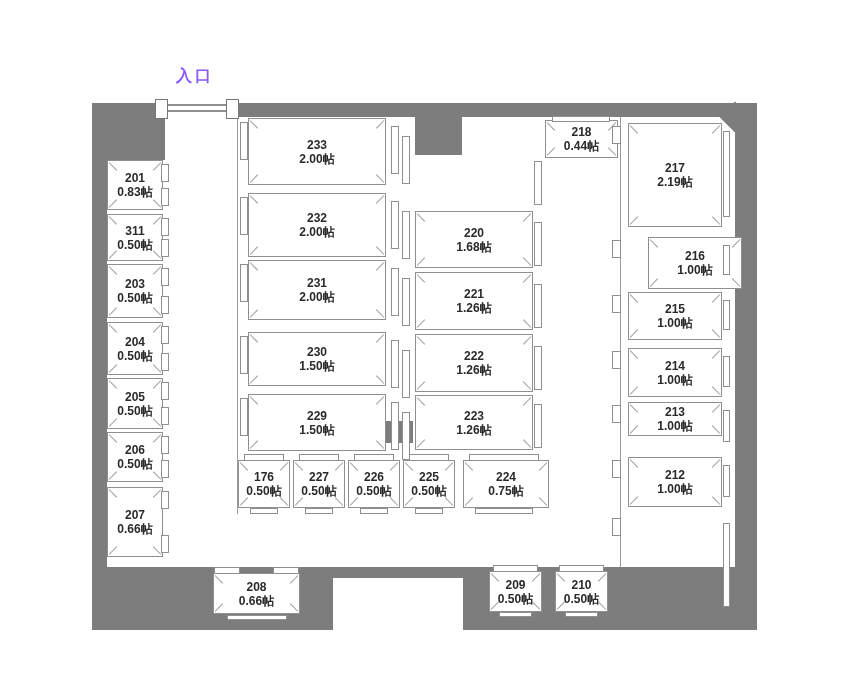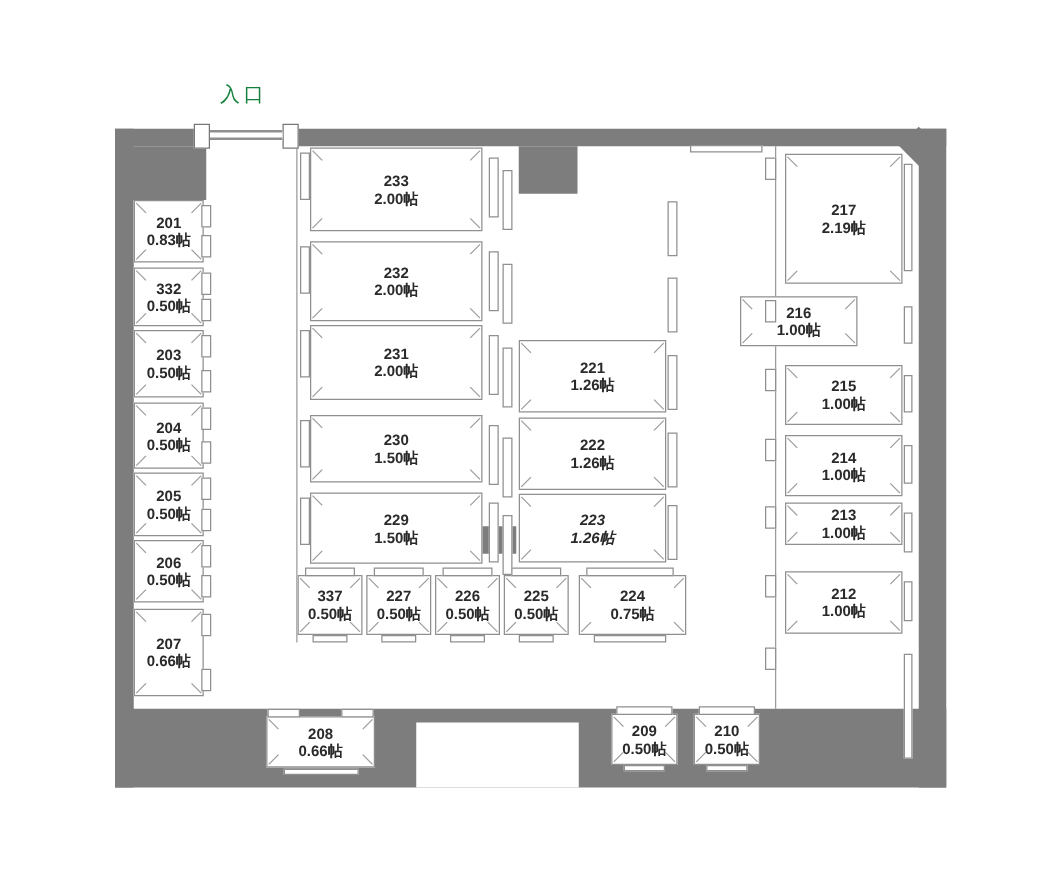--- a/index.html
+++ b/index.html
@@ -19,21 +19,21 @@
   .tick.tl{left:1px;top:1px;transform:rotate(45deg);transform-origin:0 50%;}
   .tick.tr{right:1px;top:1px;transform:rotate(-45deg);transform-origin:100% 50%;}
   .tick.bl{left:1px;bottom:1px;transform:rotate(-45deg);transform-origin:0 50%;}
   .tick.br{right:1px;bottom:1px;transform:rotate(45deg);transform-origin:100% 50%;}
   .strip{position:absolute;background:#fff;border:1px solid #8f8f8f;
          box-sizing:border-box;z-index:4;}
   .door-post{position:absolute;background:#fff;border:1px solid #777;
          box-sizing:border-box;z-index:5;}
   .door-line{position:absolute;height:4px;background:#fff;
          border-top:2px solid #8f8f8f;border-bottom:2px solid #8f8f8f;z-index:5;}
-  .entrance{position:absolute;font-size:16px;font-weight:normal;color:#15803d;
+  .entrance{position:absolute;font-size:16px;font-weight:bold;color:#8b5cf6;
          letter-spacing:3px;z-index:6;}
 </style>
 </head>
 <body>
 
 <div class="plan">
 
   <div class="entrance" style="left:176px;top:66px;">入口</div>
 
   <div class="wall" style="left:92px;top:103px;width:68px;height:14px;"></div>
@@ -56,21 +56,21 @@
 
   <div class="room" style="left:107px;top:160px;width:56px;height:50px;">
       <span class="num">201</span>
       <span class="size">0.83帖</span>
       <i class="tick tl"></i>
       <i class="tick tr"></i>
       <i class="tick bl"></i>
       <i class="tick br"></i>
     </div>
   <div class="room" style="left:107px;top:214px;width:56px;height:47px;">
-      <span class="num">332</span>
+      <span class="num">311</span>
       <span class="size">0.50帖</span>
       <i class="tick tl"></i>
       <i class="tick tr"></i>
       <i class="tick bl"></i>
       <i class="tick br"></i>
     </div>
   <div class="room" style="left:107px;top:264px;width:56px;height:54px;">
       <span class="num">203</span>
       <span class="size">0.50帖</span>
       <i class="tick tl"></i>
@@ -145,47 +145,55 @@
     </div>
   <div class="room" style="left:248px;top:394px;width:138px;height:57px;">
       <span class="num">229</span>
       <span class="size">1.50帖</span>
       <i class="tick tl"></i>
       <i class="tick tr"></i>
       <i class="tick bl"></i>
       <i class="tick br"></i>
     </div>
 
+  <div class="room" style="left:415px;top:211px;width:118px;height:57px;">
+      <span class="num">220</span>
+      <span class="size">1.68帖</span>
+      <i class="tick tl"></i>
+      <i class="tick tr"></i>
+      <i class="tick bl"></i>
+      <i class="tick br"></i>
+    </div>
   <div class="room" style="left:415px;top:272px;width:118px;height:58px;">
       <span class="num">221</span>
       <span class="size">1.26帖</span>
       <i class="tick tl"></i>
       <i class="tick tr"></i>
       <i class="tick bl"></i>
       <i class="tick br"></i>
     </div>
   <div class="room" style="left:415px;top:334px;width:118px;height:58px;">
       <span class="num">222</span>
       <span class="size">1.26帖</span>
       <i class="tick tl"></i>
       <i class="tick tr"></i>
       <i class="tick bl"></i>
       <i class="tick br"></i>
     </div>
-  <div class="room" style="left:415px;top:395px;width:118px;height:55px;font-style:italic;">
+  <div class="room" style="left:415px;top:395px;width:118px;height:55px;">
       <span class="num">223</span>
       <span class="size">1.26帖</span>
       <i class="tick tl"></i>
       <i class="tick tr"></i>
       <i class="tick bl"></i>
       <i class="tick br"></i>
     </div>
 
   <div class="room" style="left:238px;top:460px;width:52px;height:48px;">
-      <span class="num">337</span>
+      <span class="num">176</span>
       <span class="size">0.50帖</span>
       <i class="tick tl"></i>
       <i class="tick tr"></i>
       <i class="tick bl"></i>
       <i class="tick br"></i>
     </div>
   <div class="room" style="left:293px;top:460px;width:52px;height:48px;">
       <span class="num">227</span>
       <span class="size">0.50帖</span>
       <i class="tick tl"></i>
@@ -211,30 +219,38 @@
     </div>
   <div class="room" style="left:463px;top:460px;width:86px;height:48px;">
       <span class="num">224</span>
       <span class="size">0.75帖</span>
       <i class="tick tl"></i>
       <i class="tick tr"></i>
       <i class="tick bl"></i>
       <i class="tick br"></i>
     </div>
 
+  <div class="room" style="left:545px;top:120px;width:73px;height:38px;">
+      <span class="num">218</span>
+      <span class="size">0.44帖</span>
+      <i class="tick tl"></i>
+      <i class="tick tr"></i>
+      <i class="tick bl"></i>
+      <i class="tick br"></i>
+    </div>
 
   <div class="room" style="left:628px;top:123px;width:94px;height:104px;">
       <span class="num">217</span>
       <span class="size">2.19帖</span>
       <i class="tick tl"></i>
       <i class="tick tr"></i>
       <i class="tick bl"></i>
       <i class="tick br"></i>
     </div>
-  <div class="room" style="left:592px;top:237px;width:94px;height:40px;">
+  <div class="room" style="left:648px;top:237px;width:94px;height:52px;">
       <span class="num">216</span>
       <span class="size">1.00帖</span>
       <i class="tick tl"></i>
       <i class="tick tr"></i>
       <i class="tick bl"></i>
       <i class="tick br"></i>
     </div>
   <div class="room" style="left:628px;top:292px;width:94px;height:48px;">
       <span class="num">215</span>
       <span class="size">1.00帖</span>

